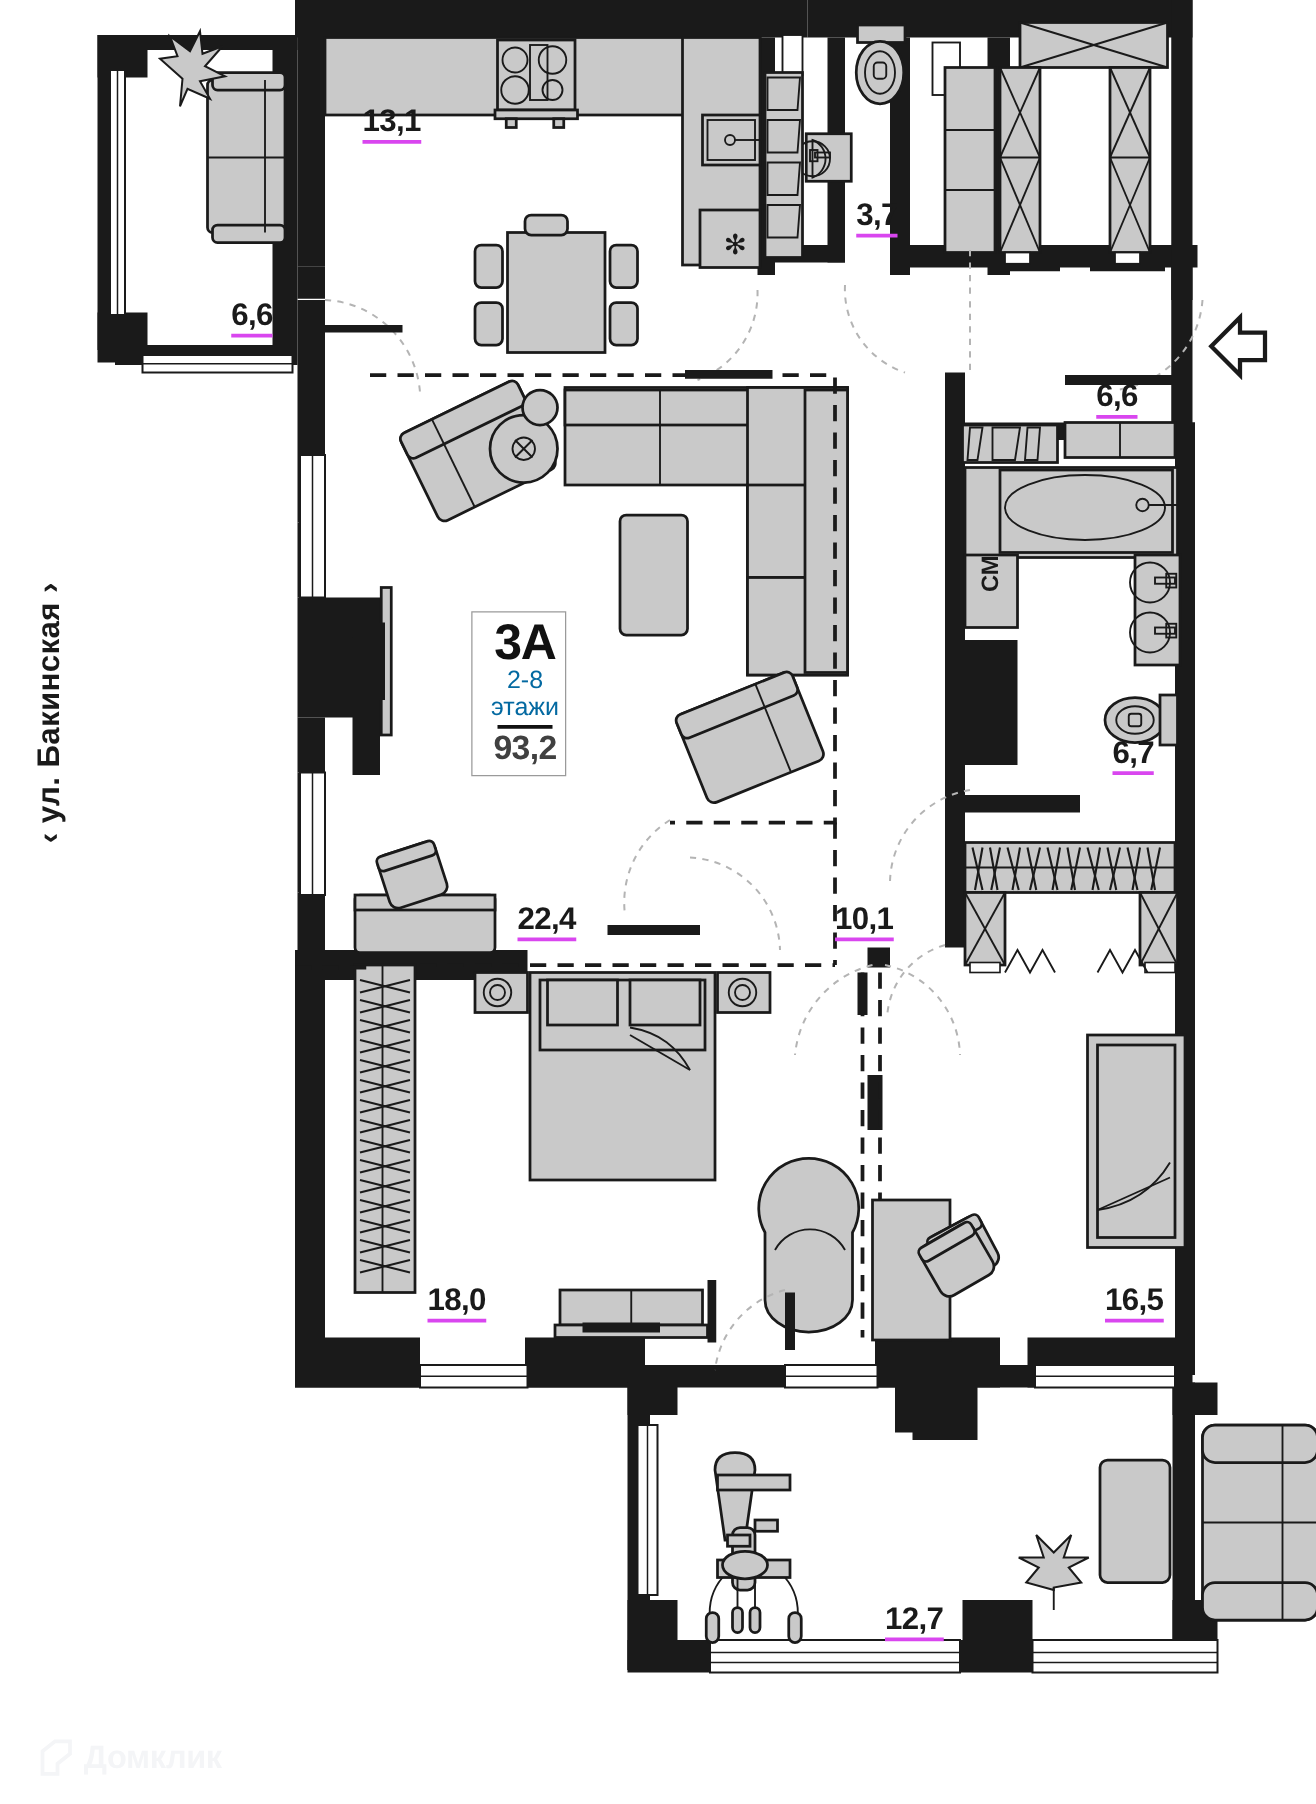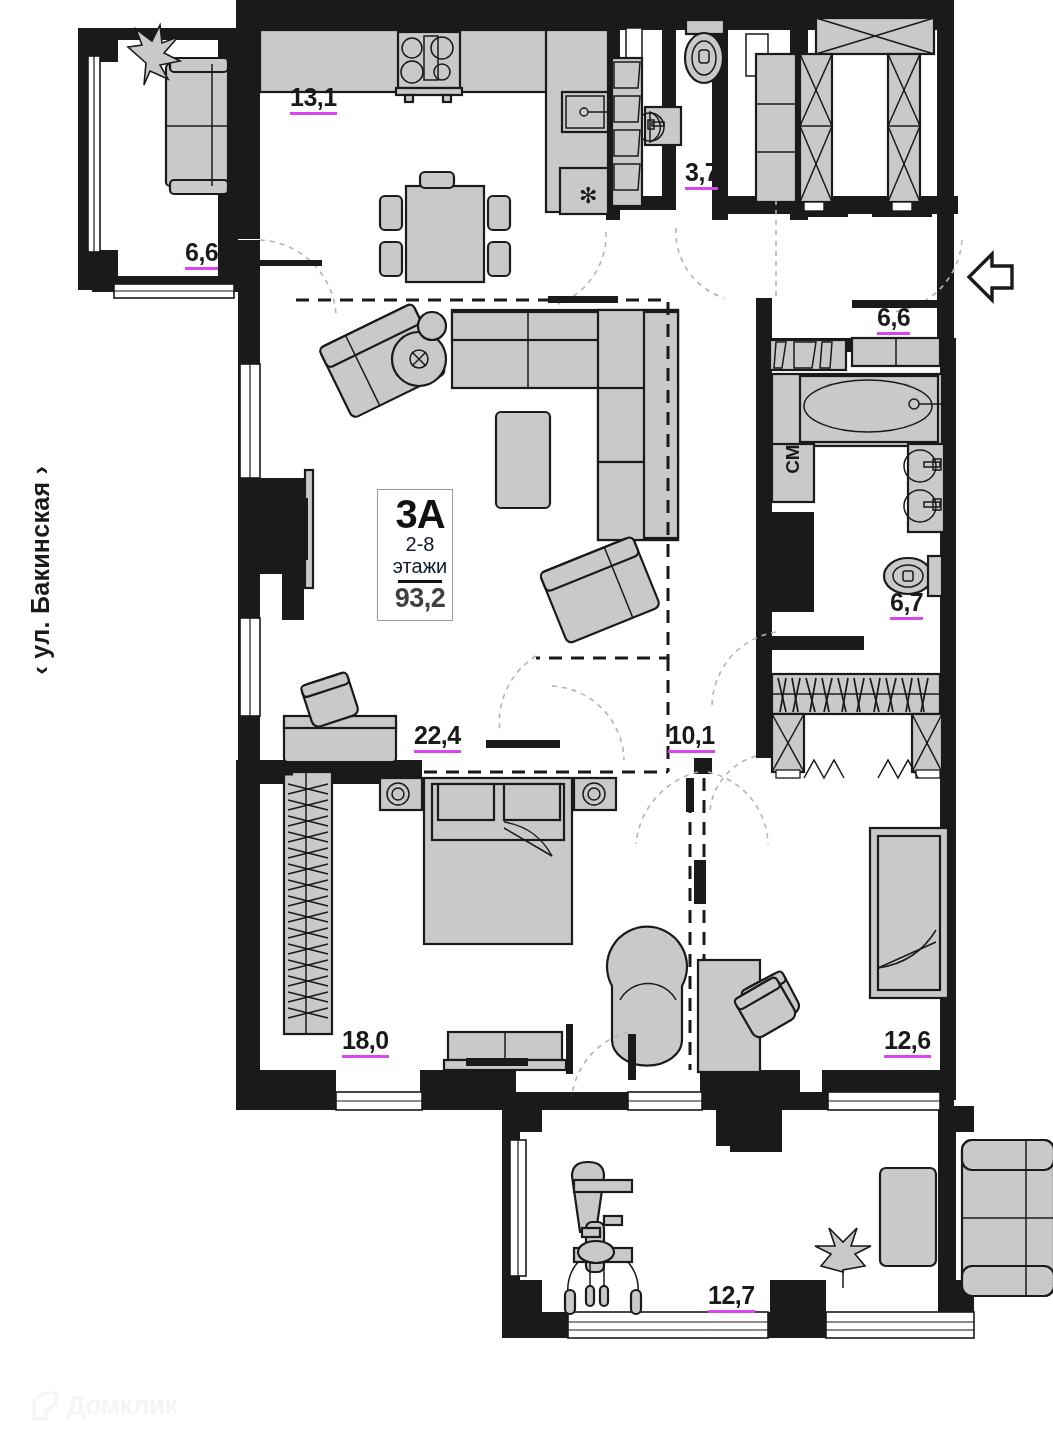--- a/index.html
+++ b/index.html
@@ -77,21 +77,21 @@
   #id-box .big {
     font-size: 40px;
     font-weight: bold;
     line-height: 0.98;
     color: #111;
     letter-spacing: -1px;
   }
   #id-box .mid {
     font-size: 20px;
     line-height: 1.08;
-    color: #0f172a;
+    color: #0369a1;
   }
   #id-box .sep {
     height: 3px;
     background: #111;
     margin: 3px 8px 2px 8px;
   }
   #id-box .area {
     font-size: 27px;
     font-weight: bold;
     line-height: 1;
@@ -568,21 +568,21 @@
   <div class="area-label" style="left:877px; top:305px;">6,6</div>
 
   <div class="area-label" style="left:890px; top:590px;">6,7</div>
 
   <div class="area-label" style="left:414px; top:723px;">22,4</div>
 
   <div class="area-label" style="left:668px; top:723px;">10,1</div>
 
   <div class="area-label" style="left:342px; top:1028px;text-align:right;">18,0</div>
 
-  <div class="area-label" style="left:884px; top:1028px;">12,6</div>
+  <div class="area-label" style="left:884px; top:1028px;">16,5</div>
 
   <div class="area-label" style="left:708px; top:1283px;">12,7</div>
 
   <div style="position:absolute; left:772px; top:448px; width:42px; text-align:center;
               font-size:19px; font-weight:bold; color:#1a1a1a;
               transform:rotate(-90deg); transform-origin:center center;">СМ</div>
 
   <div id="id-box">
     <div class="big">3А</div>
     <div class="mid">2-8</div>

